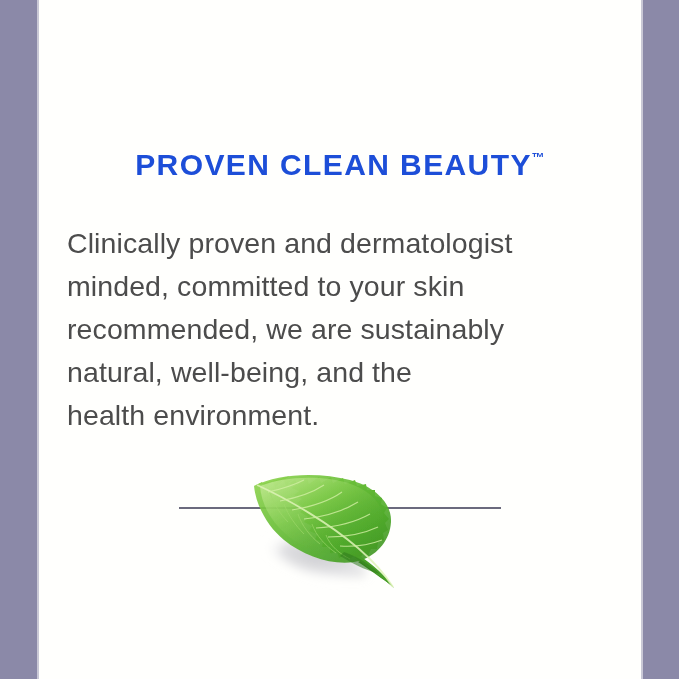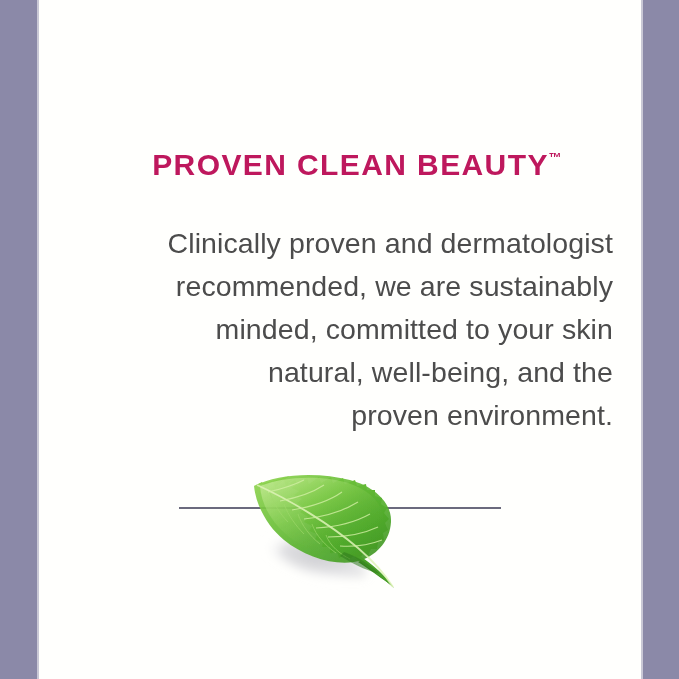--- a/index.html
+++ b/index.html
@@ -42,25 +42,25 @@
     position: absolute;
     left: 39px;
     top: 0;
     width: 602px;
     height: 679px;
     background: #fffffd;
   }
 
   .heading {
     position: absolute;
-    left: 17px;
+    left: 0;
     top: 150px;
     width: 602px;
     text-align: center;
-    color: #be185d;
+    color: #1d4ed8;
     font-family: "Liberation Sans", sans-serif;
     font-size: 30px;
     font-weight: bold;
     letter-spacing: 1.4px;
     white-space: nowrap;
     line-height: 1;
   }
   .heading .tm {
     font-size: 13px;
     font-weight: bold;
@@ -68,21 +68,21 @@
     letter-spacing: 0;
     position: relative;
     top: -2px;
   }
 
   .body-copy {
     position: absolute;
     left: 28px;
     top: 222px;
     width: 546px;
-    text-align: right;
+    text-align: left;
     color: #4c4c4c;
     font-family: "Liberation Sans", sans-serif;
     font-size: 28.5px;
     font-weight: 300;
     line-height: 43px;
     letter-spacing: 0.1px;
   }
   .body-copy .line { display: block; }
 
   
@@ -122,24 +122,24 @@
   <div class="strip-seam seam-right"></div>
 
   <div class="card">
 
     <div class="heading">
       <span>PROVEN CLEAN BEAUTY</span><span class="tm">™</span>
     </div>
 
     <div class="body-copy">
       <span class="line">Clinically proven and dermatologist</span>
+      <span class="line">minded, committed to your skin</span>
       <span class="line">recommended, we are sustainably</span>
-      <span class="line">minded, committed to your skin</span>
       <span class="line">natural, well-being, and the</span>
-      <span class="line">proven environment.</span>
+      <span class="line">health environment.</span>
     </div>
 
     <div class="emblem">
 
       <div class="divider"></div>
 
       <div class="leaf-wrap">
         <svg class="leaf-svg" width="170" height="140" viewBox="0 0 170 140" xmlns="http://www.w3.org/2000/svg">
           <defs>
             <linearGradient id="leafGrad" x1="0" y1="0" x2="1" y2="1">

